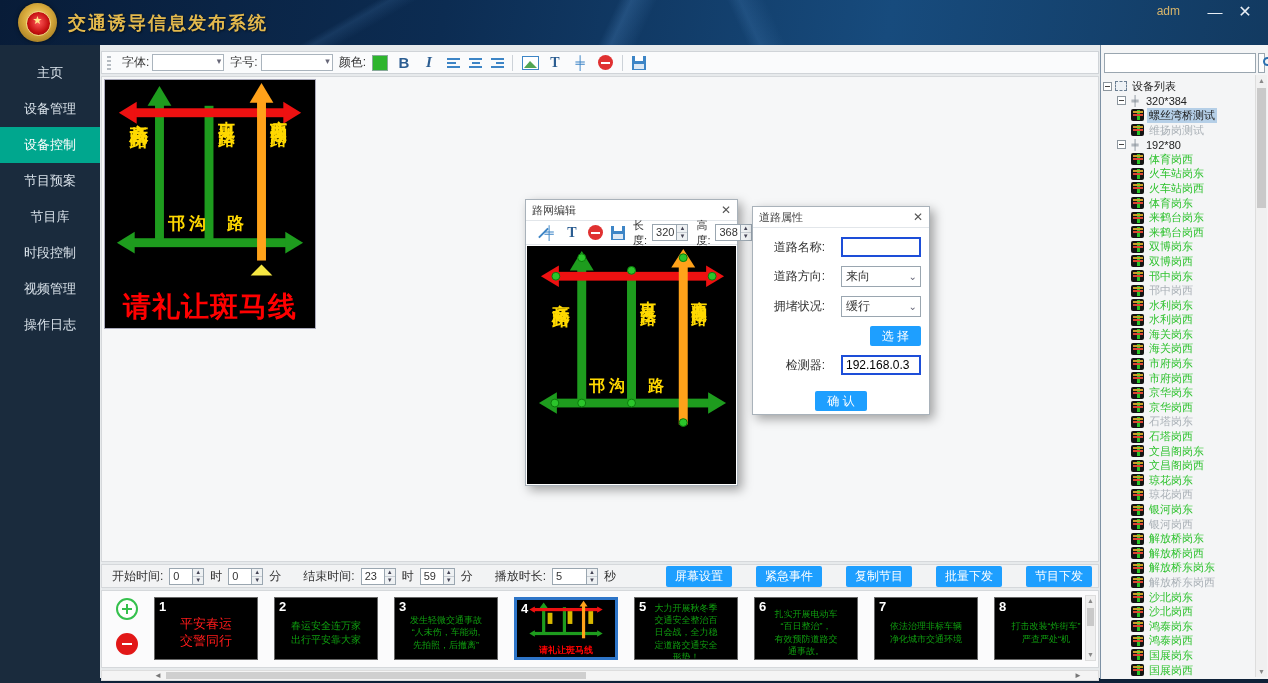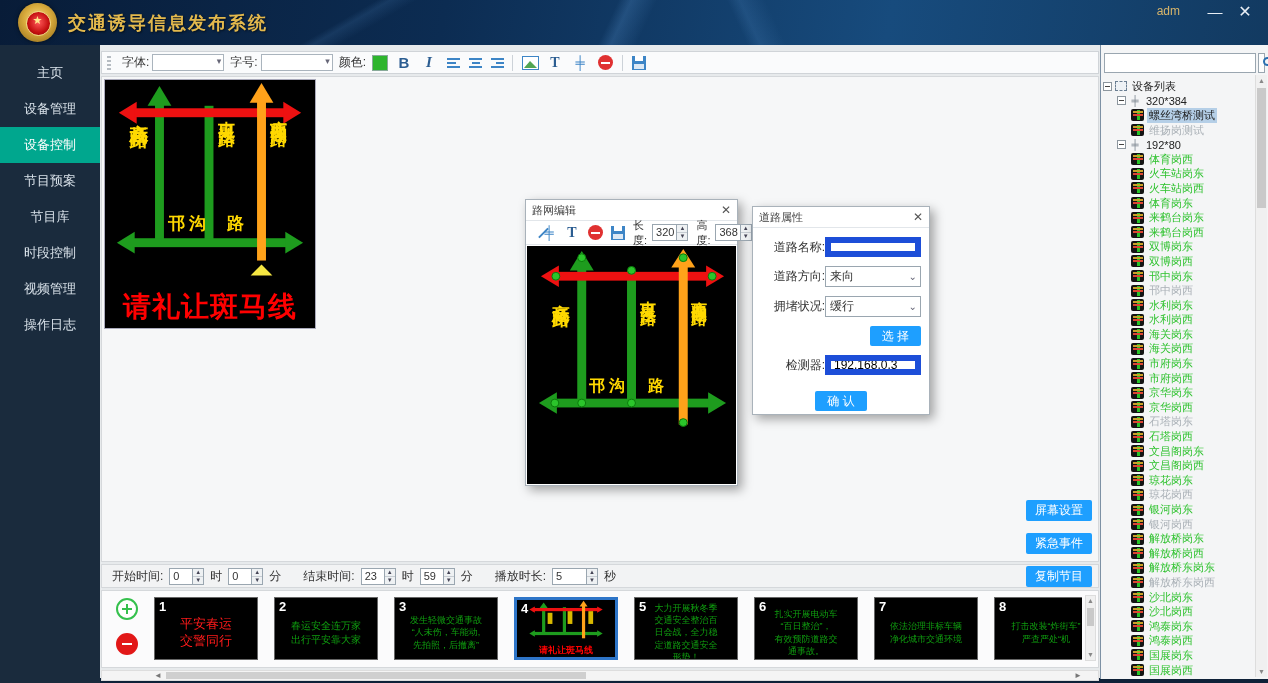--- a/index.html
+++ b/index.html
@@ -91,36 +91,36 @@
     transform:rotate(-45deg); }
   .editor-canvas { position:absolute; left:1px; right:1px; top:46px; bottom:1px; }
   .spin { display:inline-flex; border:1px solid #9aa6b0; background:#fff; height:17px; align-items:stretch; margin:16px 2px; }
   .spin .v { min-width:22px; padding:1px 2px 0 3px; font-size:11px; }
   .spin .ud { display:flex; flex-direction:column; border-left:1px solid #9aa6b0; width:11px; }
   .spin .ud i { flex:1; font-style:normal; font-size:6px; line-height:7px; text-align:center; color:#445; background:#eef1f3; cursor:pointer; }
   .spin .ud i:first-child { border-bottom:1px solid #c6ccd2; }
 
   .dlg-props { left:650px; top:129px; width:178px; height:209px; }
   .prop-row { display:flex; align-items:center; margin:9px 8px 0 8px; font-size:12px; color:#333; }
-  .prop-row label { width:64px; text-align:right; margin-right:0; flex:none; }
-  .prop-row input { flex:1; height:20px; border:6px solid #1d4ed8; font-size:12px; padding:0 3px; min-width:0; }
+  .prop-row label { width:64px; text-align:right; margin-right:16px; flex:none; }
+  .prop-row input { flex:1; height:20px; border:2px solid #1d4ed8; font-size:12px; padding:0 3px; min-width:0; }
   .psel { flex:1; height:21px; border:1px solid #9aa6b0; background:#fff; position:relative; font-size:12px;
     line-height:19px; padding-left:4px; cursor:pointer; }
   .psel::after { content:'⌄'; position:absolute; right:3px; top:0; color:#667; font-size:10px; }
   .blue-btn { background:#1e9fff; color:#fff; border:none; font-size:12px; height:20px; padding:0 12px;
     border-radius:2px; cursor:pointer; }
   .row-select { justify-content:flex-end; }
   .row-confirm { justify-content:center; margin-top:16px; }
 
   
   .timebar { position:absolute; left:1px; right:1px; top:519px; height:24px; background:#f2f3f4;
     border:1px solid #d5d8db; display:flex; align-items:center; font-size:12px; color:#333; padding:0 6px; }
   .timebar .lbl { margin:0 4px; }
   .timebar .gap { width:14px; }
-  .actions { margin-left:auto; display:flex; gap:12px;flex-direction:column; }
+  .actions { margin-left:auto; display:flex; gap:24px; }
   .abtn { background:#1e9fff; color:#fff; font-size:12px; height:21px; padding:0 9px; border-radius:2px;
     display:inline-flex; align-items:center; cursor:pointer; }
 
   
   .thumbs { position:absolute; left:1px; right:1px; top:545px; height:78px; background:#fbfbfc; border:1px solid #d5d8db; }
   .pm { position:absolute; left:14px; width:22px; height:22px; border-radius:50%; cursor:pointer; }
   .pm-add { top:7px; border:2px solid #35c04d; color:#35c04d; background:#fff; }
   .pm-add::before,.pm-add::after { content:''; position:absolute; background:#35c04d; }
   .pm-add::before { left:4px; right:4px; top:8px; height:2px; } .pm-add::after { top:4px; bottom:4px; left:8px; width:2px; }
   .pm-rem { top:42px; background:#e21818; border:2px solid #e21818; }

